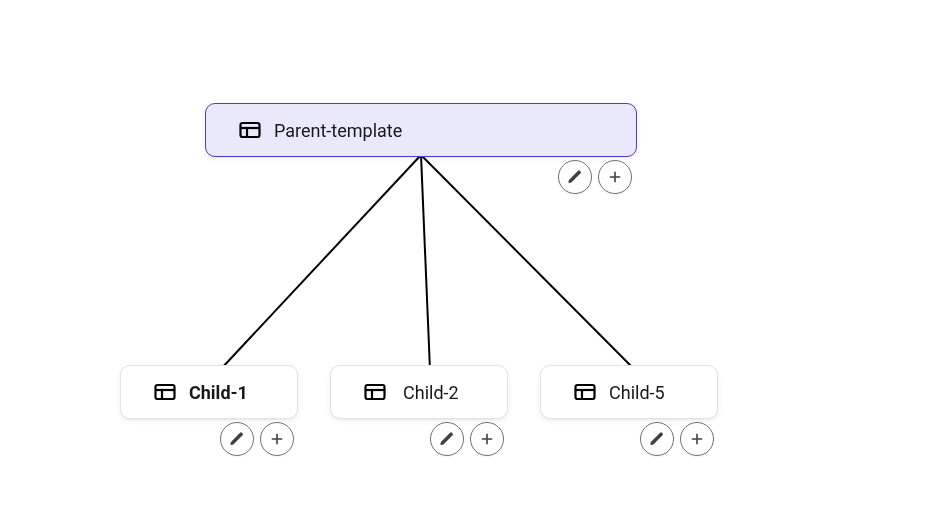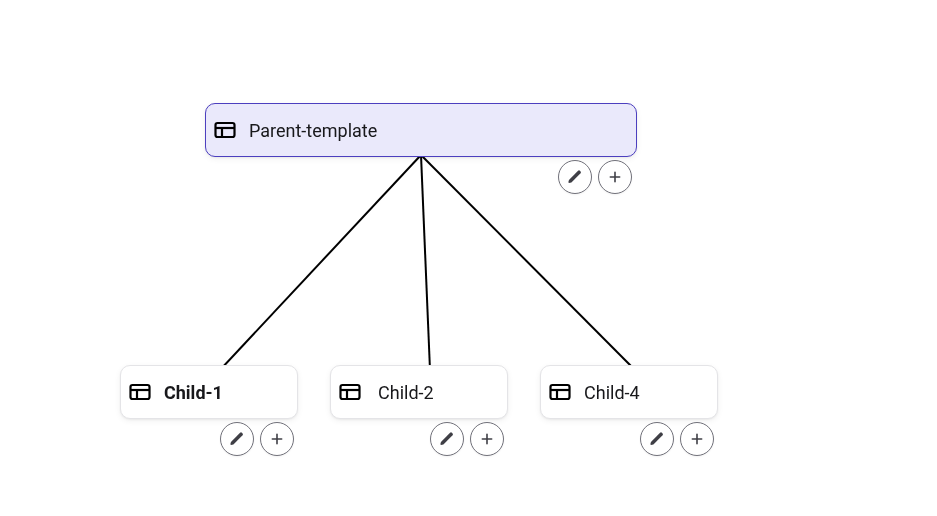--- a/index.html
+++ b/index.html
@@ -24,21 +24,21 @@
     pointer-events: none;
   }
   .node {
     position: absolute;
     background: #ffffff;
     border: 1px solid #e4e4e7;
     border-radius: 10px;
     box-shadow: 0 2px 6px rgba(0,0,0,0.06), 0 1px 2px rgba(0,0,0,0.05);
     display: flex;
     align-items: center;
-    padding: 14px 7px;
+    padding: 14px 32px;
     gap: 12px;
     cursor: pointer;
   }
   .node.selected {
     background: #eae9fb;
     border: 1.5px solid #4c3fbf;
   }
   .node-label {
     font-size: 18px;
     color: #18181b;
@@ -154,21 +154,21 @@
   </div>
 
   <div class="node" style="left:540px; top:365px; width:178px;">
     <span class="node-icon">
       <svg width="24" height="24" viewBox="0 0 24 24" fill="none">
         <rect x="2.5" y="5" width="19" height="14" rx="2" stroke="#000" stroke-width="2.2"></rect>
         <line x1="2.5" y1="10" x2="21.5" y2="10" stroke="#000" stroke-width="2.2"></line>
         <line x1="9" y1="10" x2="9" y2="19" stroke="#000" stroke-width="2.2"></line>
       </svg>
     </span>
-    <span class="node-label">Child-4</span>
+    <span class="node-label">Child-5</span>
   </div>
   <div class="actions" style="left:640px; top:422px;">
     <div class="action-btn">
       <svg width="16" height="16" viewBox="0 0 24 24">
         <path d="M3 21l3.6-.9L20.3 6.4a2 2 0 0 0 0-2.8l-.9-.9a2 2 0 0 0-2.8 0L2.9 16.4 2 20l1 1z" fill="#3f3f46"></path>
       </svg>
     </div>
     <div class="action-btn">
       <svg width="16" height="16" viewBox="0 0 24 24">
         <path d="M12 5v14M5 12h14" stroke="#3f3f46" stroke-width="2.4" stroke-linecap="round"></path>

